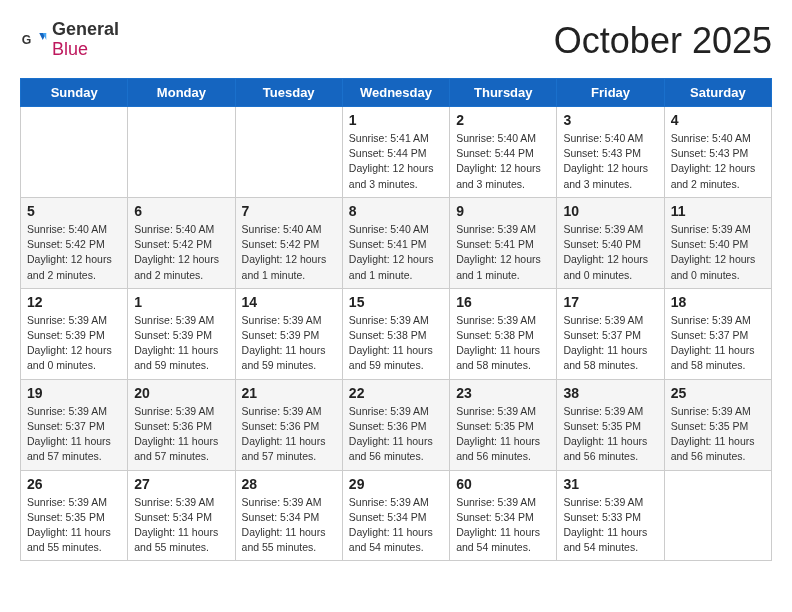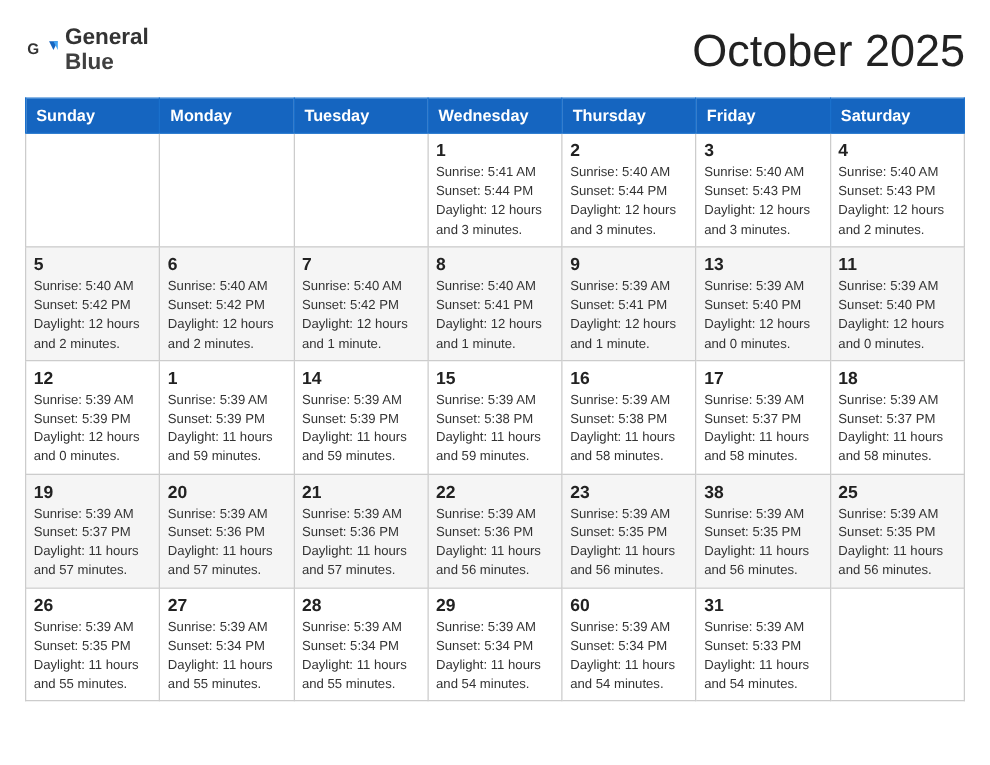--- a/index.html
+++ b/index.html
@@ -25,22 +25,22 @@
       flex-direction: column;
       line-height: 1.1;
     }
     .logo-general {
       font-size: 18px;
       font-weight: bold;
       color: #333;
     }
     .logo-blue {
       font-size: 18px;
-      font-weight: bold;
-      color: #404040;
+      font-weight: normal;
+      color: #be185d;
     }
     .logo-icon {
       width: 28px;
       height: 28px;
       margin-right: 4px;
     }
     .title-block {
       text-align: center;
     }
     .month-title {
@@ -56,21 +56,21 @@
       width: 100%;
       border-collapse: collapse;
       border: 1px solid #ccc;
     }
     .calendar th {
       background: #1565c0;
       color: #fff;
       font-size: 13px;
       font-weight: bold;
       padding: 6px 8px;
-      text-align: left;
+      text-align: center;
       border: 1px solid #1a70cc;
     }
     .calendar td {
       vertical-align: top;
       border: 1px solid #ccc;
       padding: 5px 6px;
       width: 107px;
       min-height: 80px;
     }
     .day-num {
@@ -186,21 +186,21 @@
 and 1 minute.</div>
         </td>
         <td>
           <span class="day-num">9</span>
           <div class="day-info" style="white-space: pre-line;">Sunrise: 5:39 AM
 Sunset: 5:41 PM
 Daylight: 12 hours
 and 1 minute.</div>
         </td>
         <td>
-          <span class="day-num">13</span>
+          <span class="day-num">10</span>
           <div class="day-info" style="white-space: pre-line;">Sunrise: 5:39 AM
 Sunset: 5:40 PM
 Daylight: 12 hours
 and 0 minutes.</div>
         </td>
         <td>
           <span class="day-num">11</span>
           <div class="day-info" style="white-space: pre-line;">Sunrise: 5:39 AM
 Sunset: 5:40 PM
 Daylight: 12 hours

